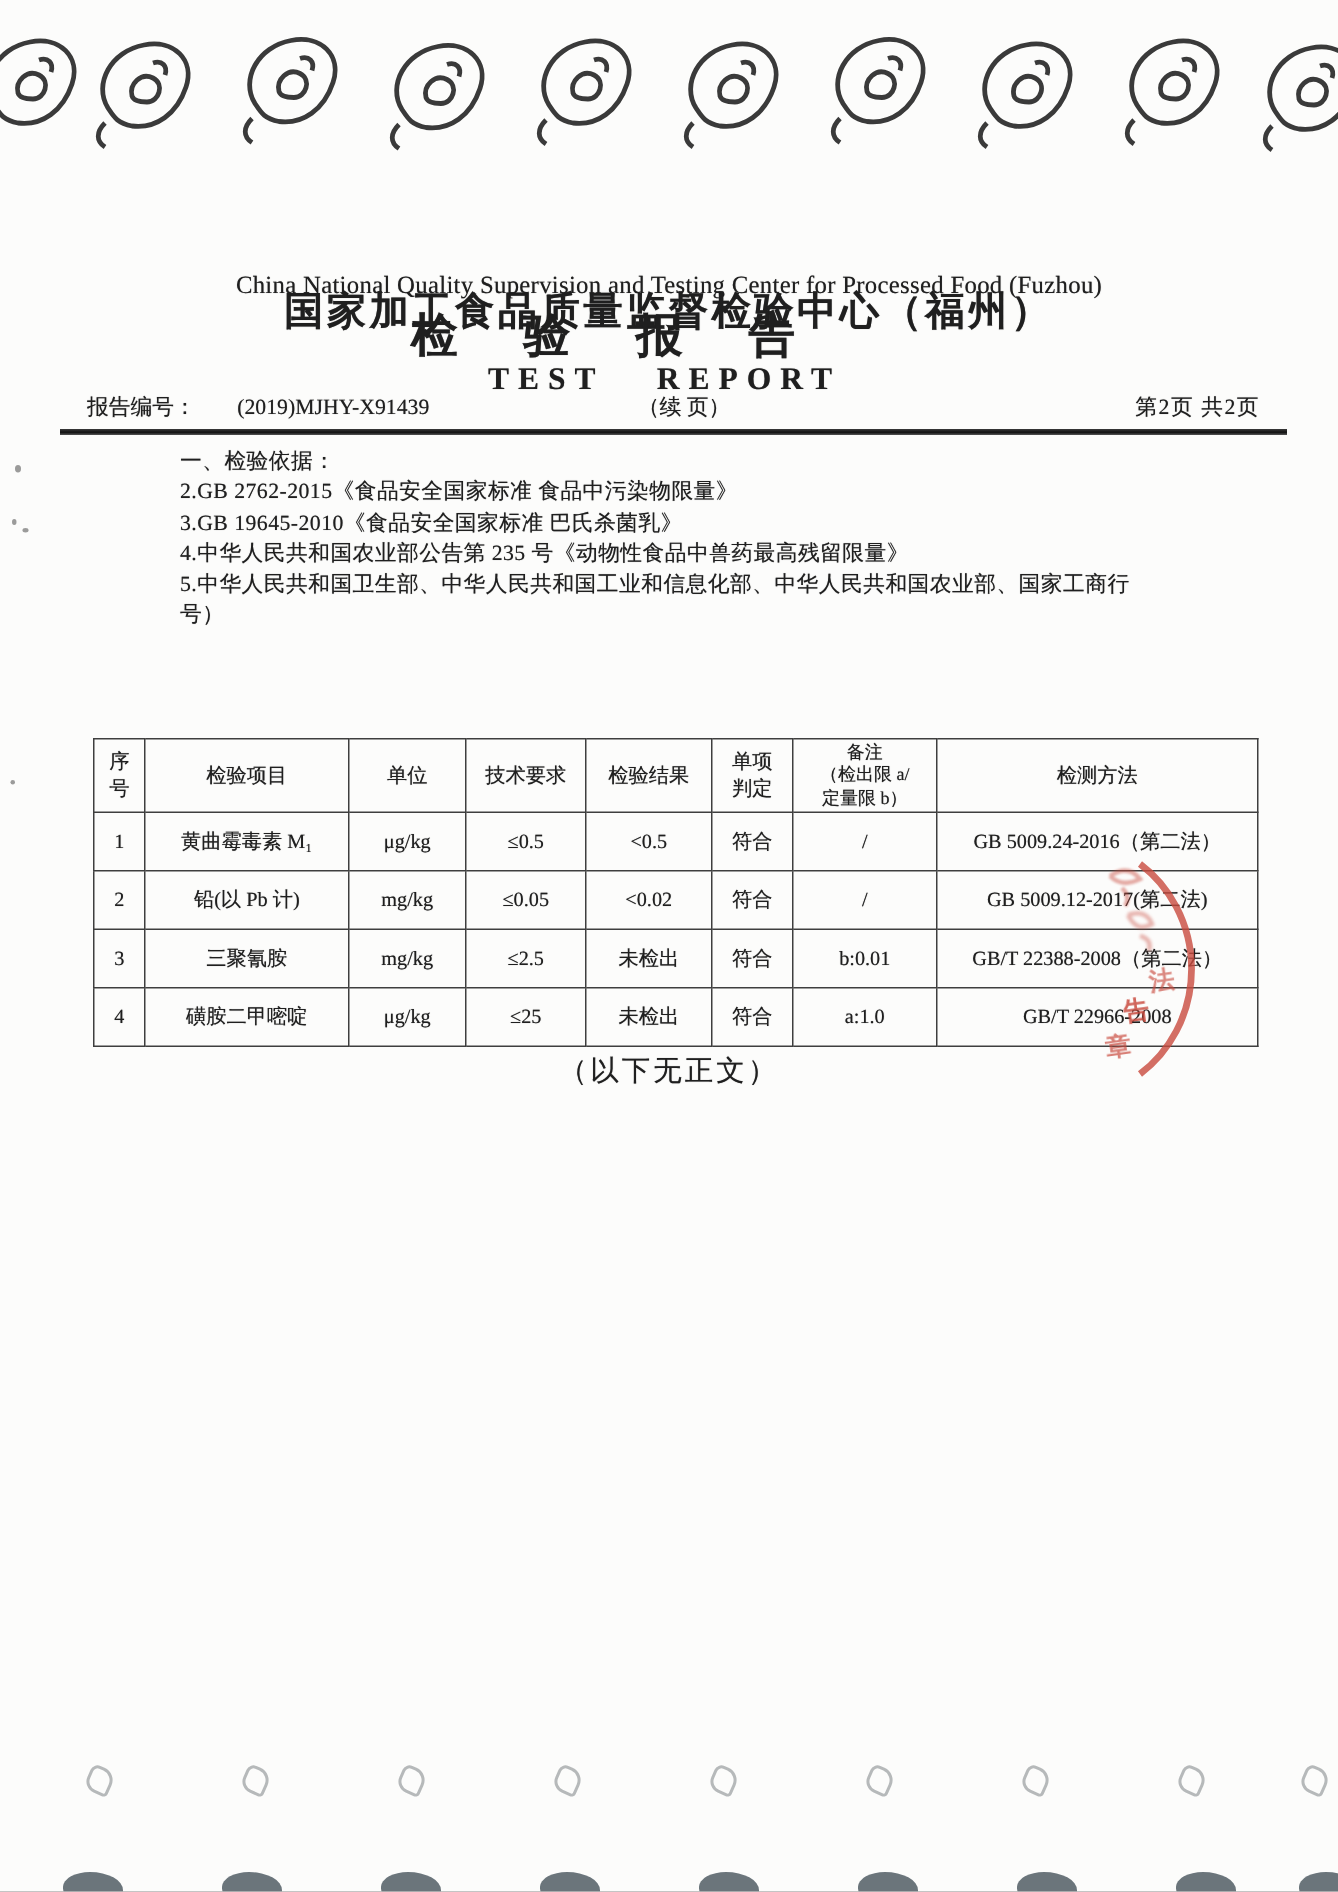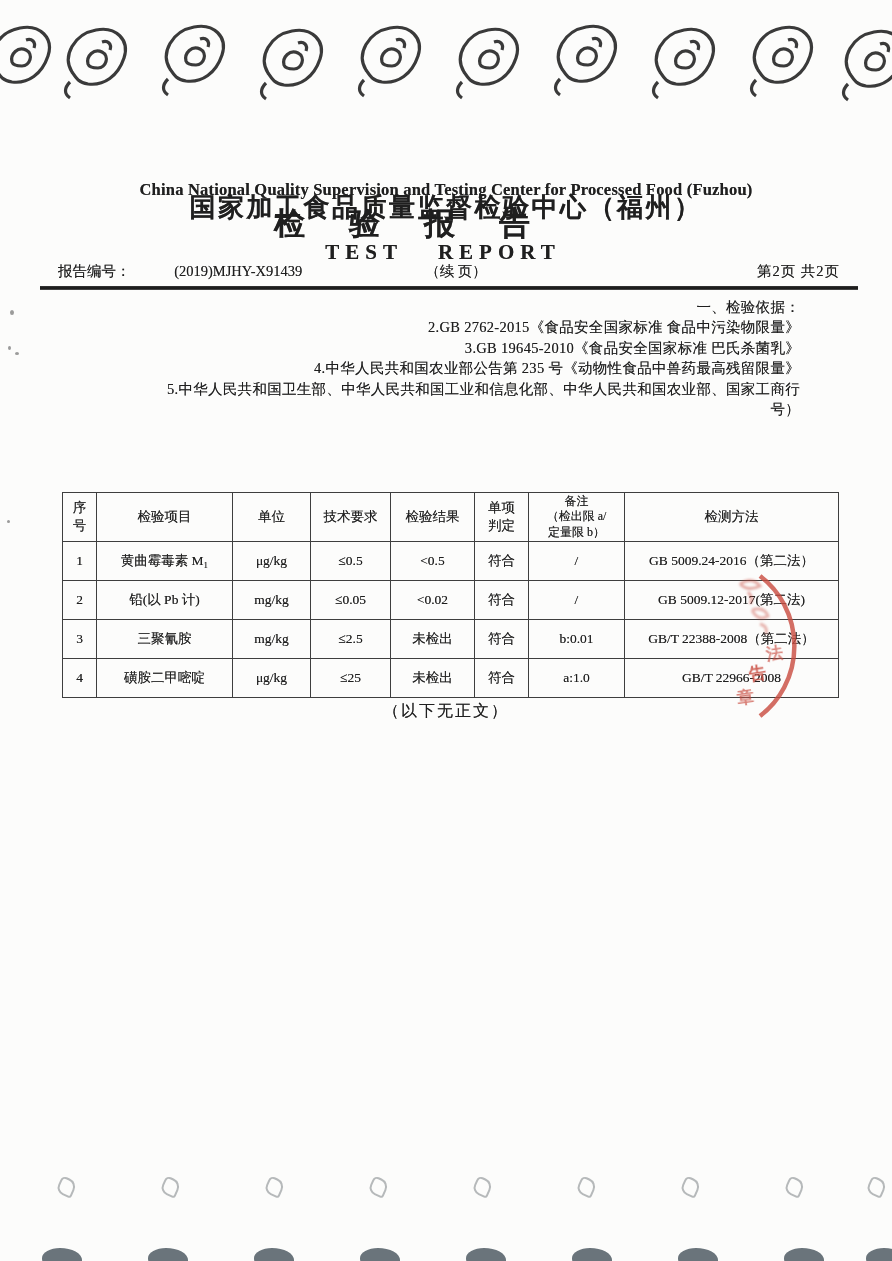--- a/index.html
+++ b/index.html
@@ -10,60 +10,60 @@
     color:#1f1f1f;
   }
   .scantext{text-shadow:0 0 .5px rgba(35,35,35,.65);}
   
   .center-name-cn{
     position:absolute;top:142px;left:0;width:100%;text-align:center;
     font-size:26px;font-weight:bold;letter-spacing:2.5px;margin-top:48px;
   }
   .center-name-en{
     position:absolute;top:180px;left:0;width:100%;text-align:center;
-    font-size:16.5px;font-weight:bold;letter-spacing:.2px;
+    font-size:16.5px;font-weight:normal;letter-spacing:.2px;
   }
   .report-title-cn{
     position:absolute;top:203px;left:-22px;width:100%;text-align:center;
     font-size:31px;font-weight:bold;letter-spacing:44px;
   }
   .report-title-en{
     position:absolute;top:240px;left:-3px;width:100%;text-align:center;
     font-size:21px;font-weight:bold;letter-spacing:6px;word-spacing:24px;
   }
   
   .meta-row{position:absolute;top:262px;left:58px;right:38px;height:20px;font-size:14.5px;}
   .meta-left{position:absolute;left:0;top:0;}
-  .meta-no{margin-left:40px;}
+  .meta-no{margin-left:24px;}
   .meta-cont{position:absolute;left:50%;transform:translateX(-50%);top:0;}
   .meta-pages{position:absolute;right:14px;top:0;letter-spacing:1px;}
   .rule{
     position:absolute;top:286px;left:40px;width:818px;height:4px;
     background:linear-gradient(#3a3a3a,#111 55%,#555);
   }
   
   .basis{position:absolute;top:298px;left:120px;width:680px;font-size:14.5px;}
-  .basis div{height:20.4px;letter-spacing:.3px;white-space:nowrap;text-align:right;}
+  .basis div{height:20.4px;letter-spacing:.3px;white-space:nowrap;}
   
   table.results{
     position:absolute;left:62px;top:492px;width:776px;
     border-collapse:collapse;table-layout:fixed;font-size:13.5px;
   }
   table.results th,table.results td{
     border:1px solid #3e3e3e;padding:0 2px;text-align:center;
     font-weight:normal;overflow:hidden;
   }
   table.results th{height:48px;white-space:pre-line;line-height:1.3;}
   table.results th.small{font-size:12px;line-height:1.3;}
   table.results td{height:38px;}
   td.cell-left{text-align:left;padding-left:10px;}
   td.cell-method{text-align:left;padding-left:13px;}
   .footer-note{
     position:absolute;top:701px;left:0;width:100%;text-align:center;
-    font-size:16px;letter-spacing:2px;
+    font-size:19px;letter-spacing:2px;
   }
   
   .stamp-arc{position:absolute;left:690px;top:540px;overflow:visible;}
   .stamp-char{
     position:absolute;color:#c94b3f;font-size:17px;font-weight:bold;
     filter:blur(.5px);transform:rotate(-8deg);
   }
   
   .top-pattern{position:absolute;top:14px;left:0;}
   .bottom-frags{position:absolute;top:1178px;left:0;width:892px;height:22px;}

